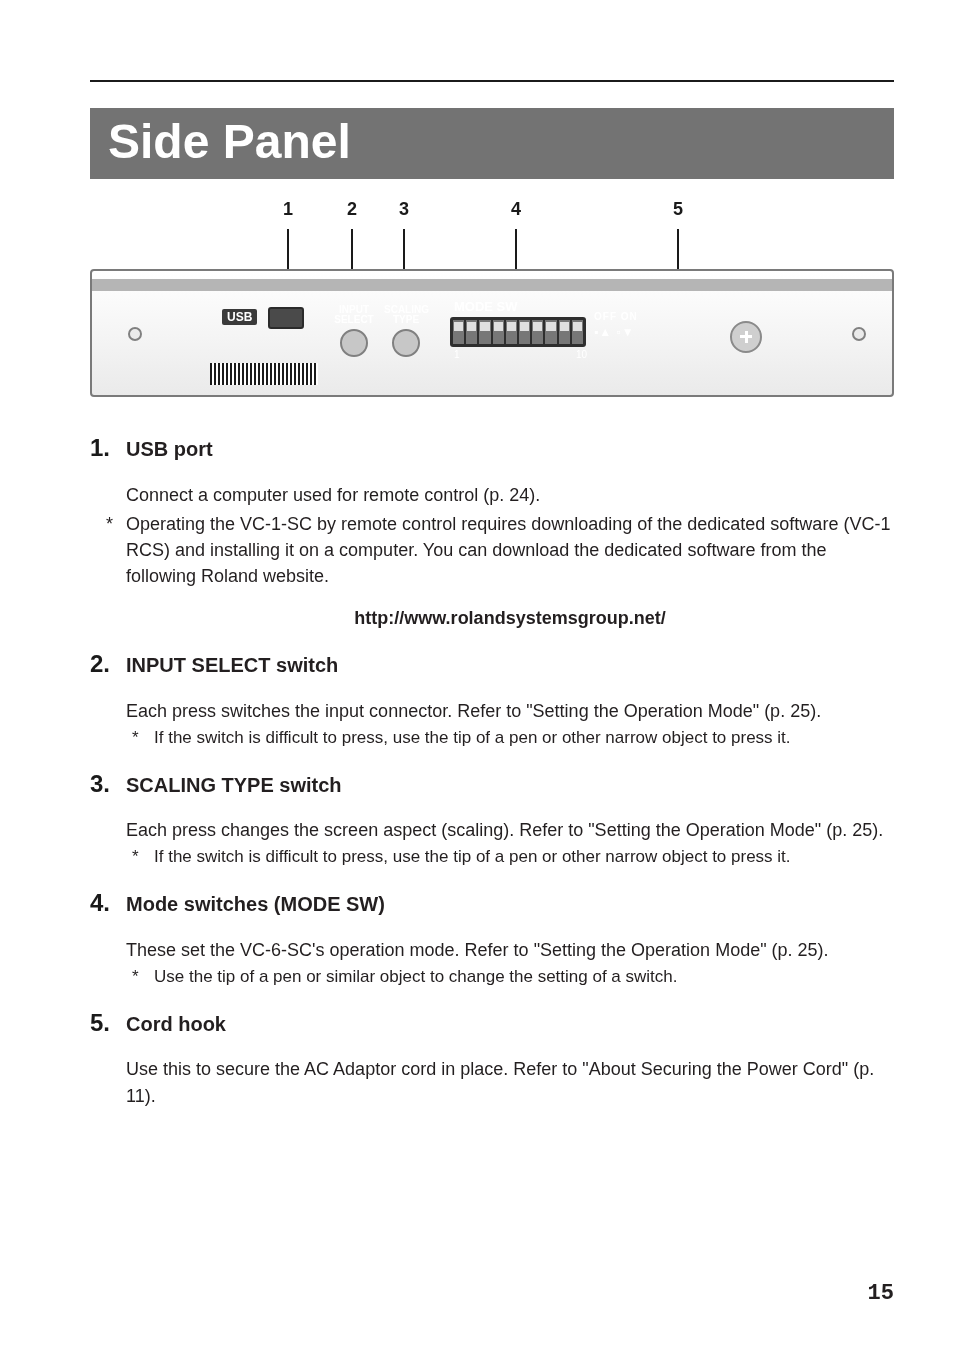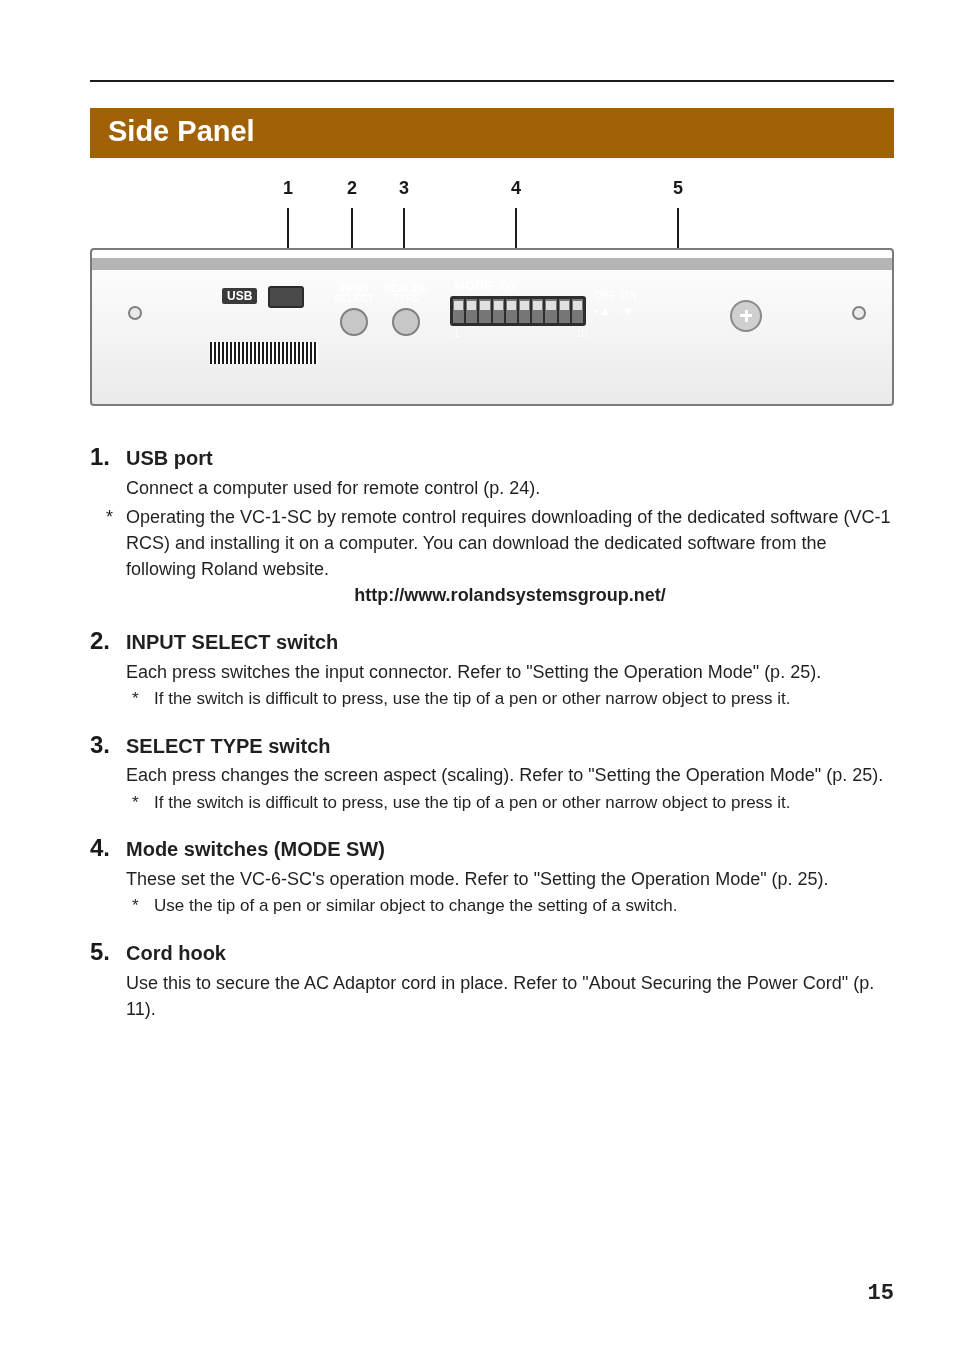--- a/index.html
+++ b/index.html
@@ -23,24 +23,24 @@
     color: #231f20;
     margin-bottom: 4px;
     padding-right: 2px;
   }
   .title-rule {
     border: none;
     border-top: 2px solid #1b1b1b;
     margin: 0 0 26px 0;
   }
   .section-bar {
-    background: #a16207;
+    background: #737373;
     color: #ffffff;
     font-weight: 700;
-    font-size: 29px;
+    font-size: 48px;
     padding: 8px 18px 10px 18px;
     margin-bottom: 20px;
     line-height: 1.1;
   }
 
   
   .diagram-wrap { width: 100%; }
   .callout-row {
     position: relative;
     height: 26px;
@@ -61,21 +61,21 @@
   .leader {
     position: absolute;
     width: 2px;
     background: #1a1a1a;
     top: 0;
     bottom: 0;
     transform: translateX(-50%);
   }
   .panel-box {
     position: relative;
-    height: 158px;
+    height: 128px;
     border: 2px solid #7a7a7a;
     background: linear-gradient(#ffffff, #f4f4f4 55%, #eaeaea);
     border-radius: 4px;
     overflow: hidden;
   }
   .panel-top-strip {
     position: absolute;
     left: 0; right: 0; top: 8px; height: 12px;
     background: #b5b5b5;
   }
@@ -229,21 +229,21 @@
     font-weight: 800;
     color: #1a1a1a;
     min-width: 26px;
   }
   .item-title {
     font-size: 20px;
     font-weight: 700;
   }
   .item-body {
     margin-left: 36px;
-    margin-top: 0;
+    margin-top: 16px;
   }
   .note-row {
     display: flex;
     gap: 8px;
     margin-left: 16px;
     margin-top: 3px;
   }
   .note-star { min-width: 12px; }
   .sub-note {
     display: flex;
@@ -343,21 +343,21 @@
       <div class="item-body">Each press switches the input connector. Refer to "Setting the Operation Mode" (p. 25).</div>
       <div class="sub-note">
         <span class="note-star">*</span>
         <span>If the switch is difficult to press, use the tip of a pen or other narrow object to press it.</span>
       </div>
     </div>
 
     <div class="item">
       <div class="item-head">
         <span class="item-num">3.</span>
-        <span class="item-title">SELECT TYPE switch</span>
+        <span class="item-title">SCALING TYPE switch</span>
       </div>
       <div class="item-body">Each press changes the screen aspect (scaling). Refer to "Setting the Operation Mode" (p. 25).</div>
       <div class="sub-note">
         <span class="note-star">*</span>
         <span>If the switch is difficult to press, use the tip of a pen or other narrow object to press it.</span>
       </div>
     </div>
 
     <div class="item">
       <div class="item-head">

